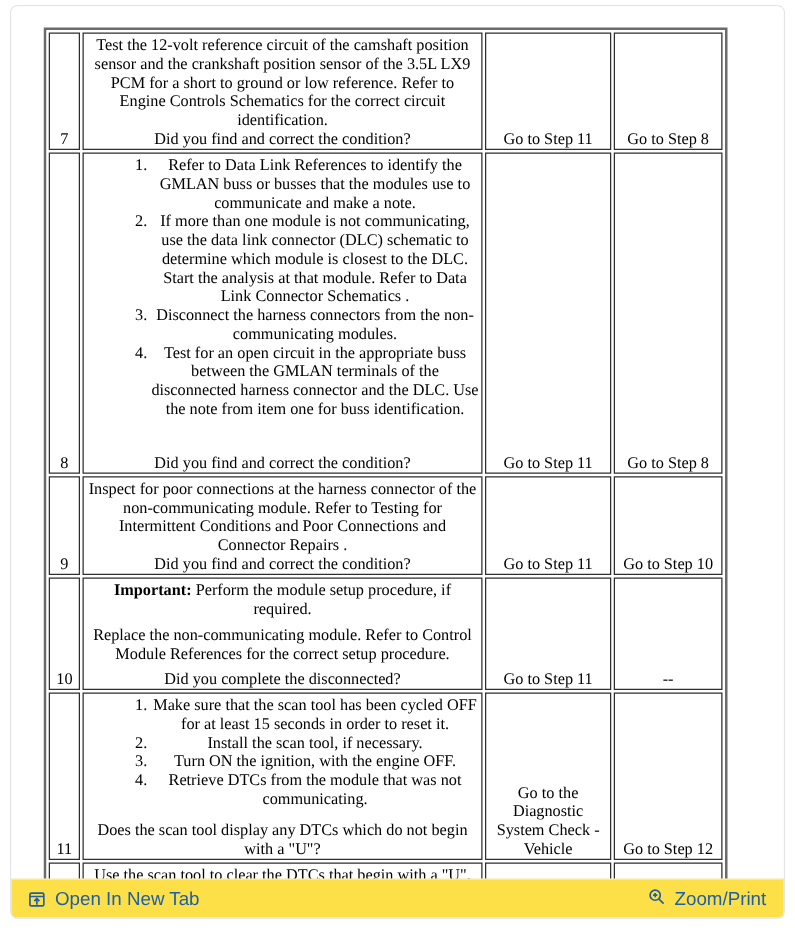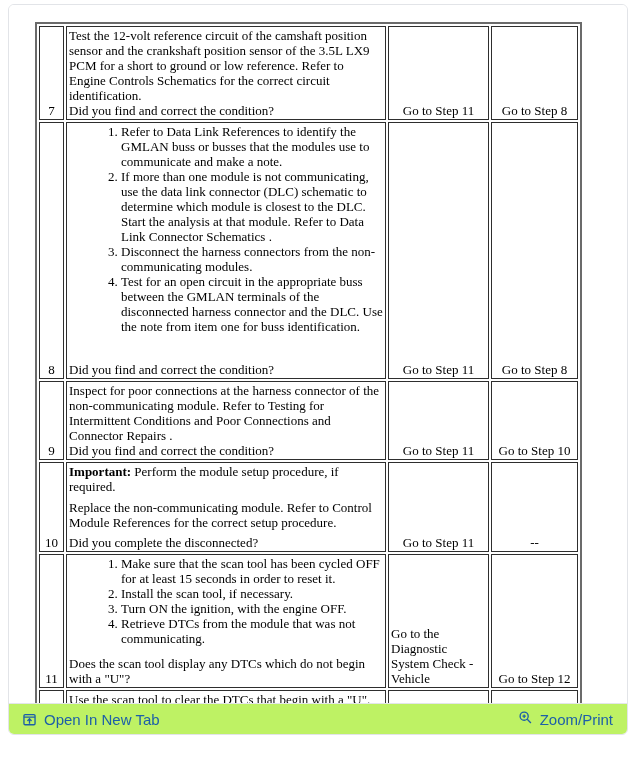--- a/index.html
+++ b/index.html
@@ -34,29 +34,30 @@
     background: #ffffff;
     font-size: 13px;
     line-height: 15px;
     color: #000000;
   }
   table.diag td {
     border: 1px solid #2e2e2e;
     vertical-align: bottom;
     padding: 1px 2px;
     overflow: hidden;
+    text-align: center;
   }
   td.step {
     text-align: center;
     vertical-align: middle;
     padding: 0;
   }
   td.action { vertical-align: top; }
   td.yes, td.no { text-align: center; }
-  td.yes.left { text-align: left; }
+  td.yes.left { text-align: center; }
 
   .action-inner {
     display: flex;
     flex-direction: column;
     justify-content: space-between;
   }
   .mh7  { min-height: 89px; }
   .mh8  { min-height: 235px; gap: 28px; }
   .mh9  { min-height: 74px; }
   .mh10 { min-height: 86px; }
@@ -65,21 +66,21 @@
 
   .action-inner ol {
     margin: 0 0 0 0;
     padding-left: 52px;
   }
   .action-inner p { margin: 0; }
   .q { margin: 0; }
 
   .footer {
     height: 31px;
-    background: #bef264;
+    background: #fde047;
     border-top: 1px solid #e3e5e9;
     display: flex;
     align-items: center;
     justify-content: space-between;
     padding: 0 14px 0 13px;
     font-family: "Liberation Sans", sans-serif;
     font-size: 15px;
   }
   .footer a {
     display: inline-flex;

